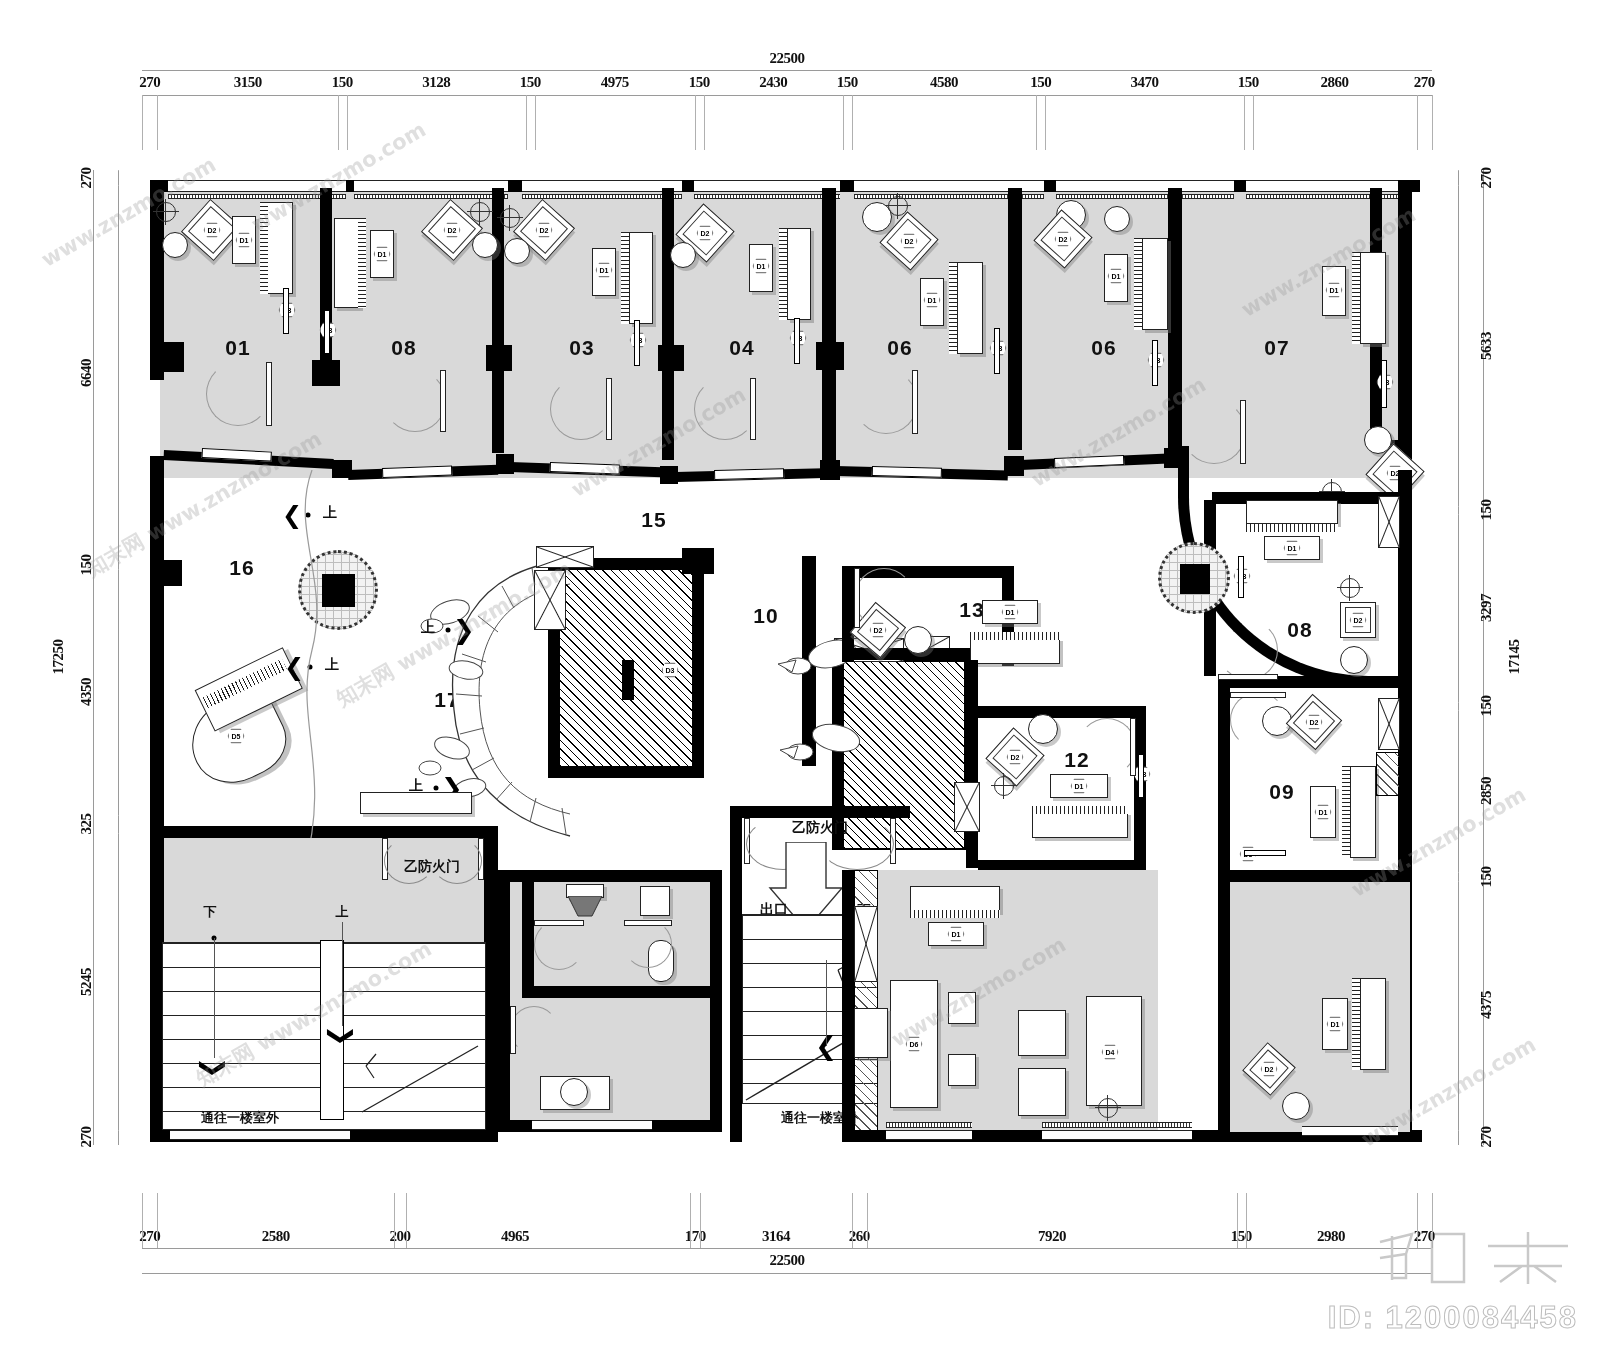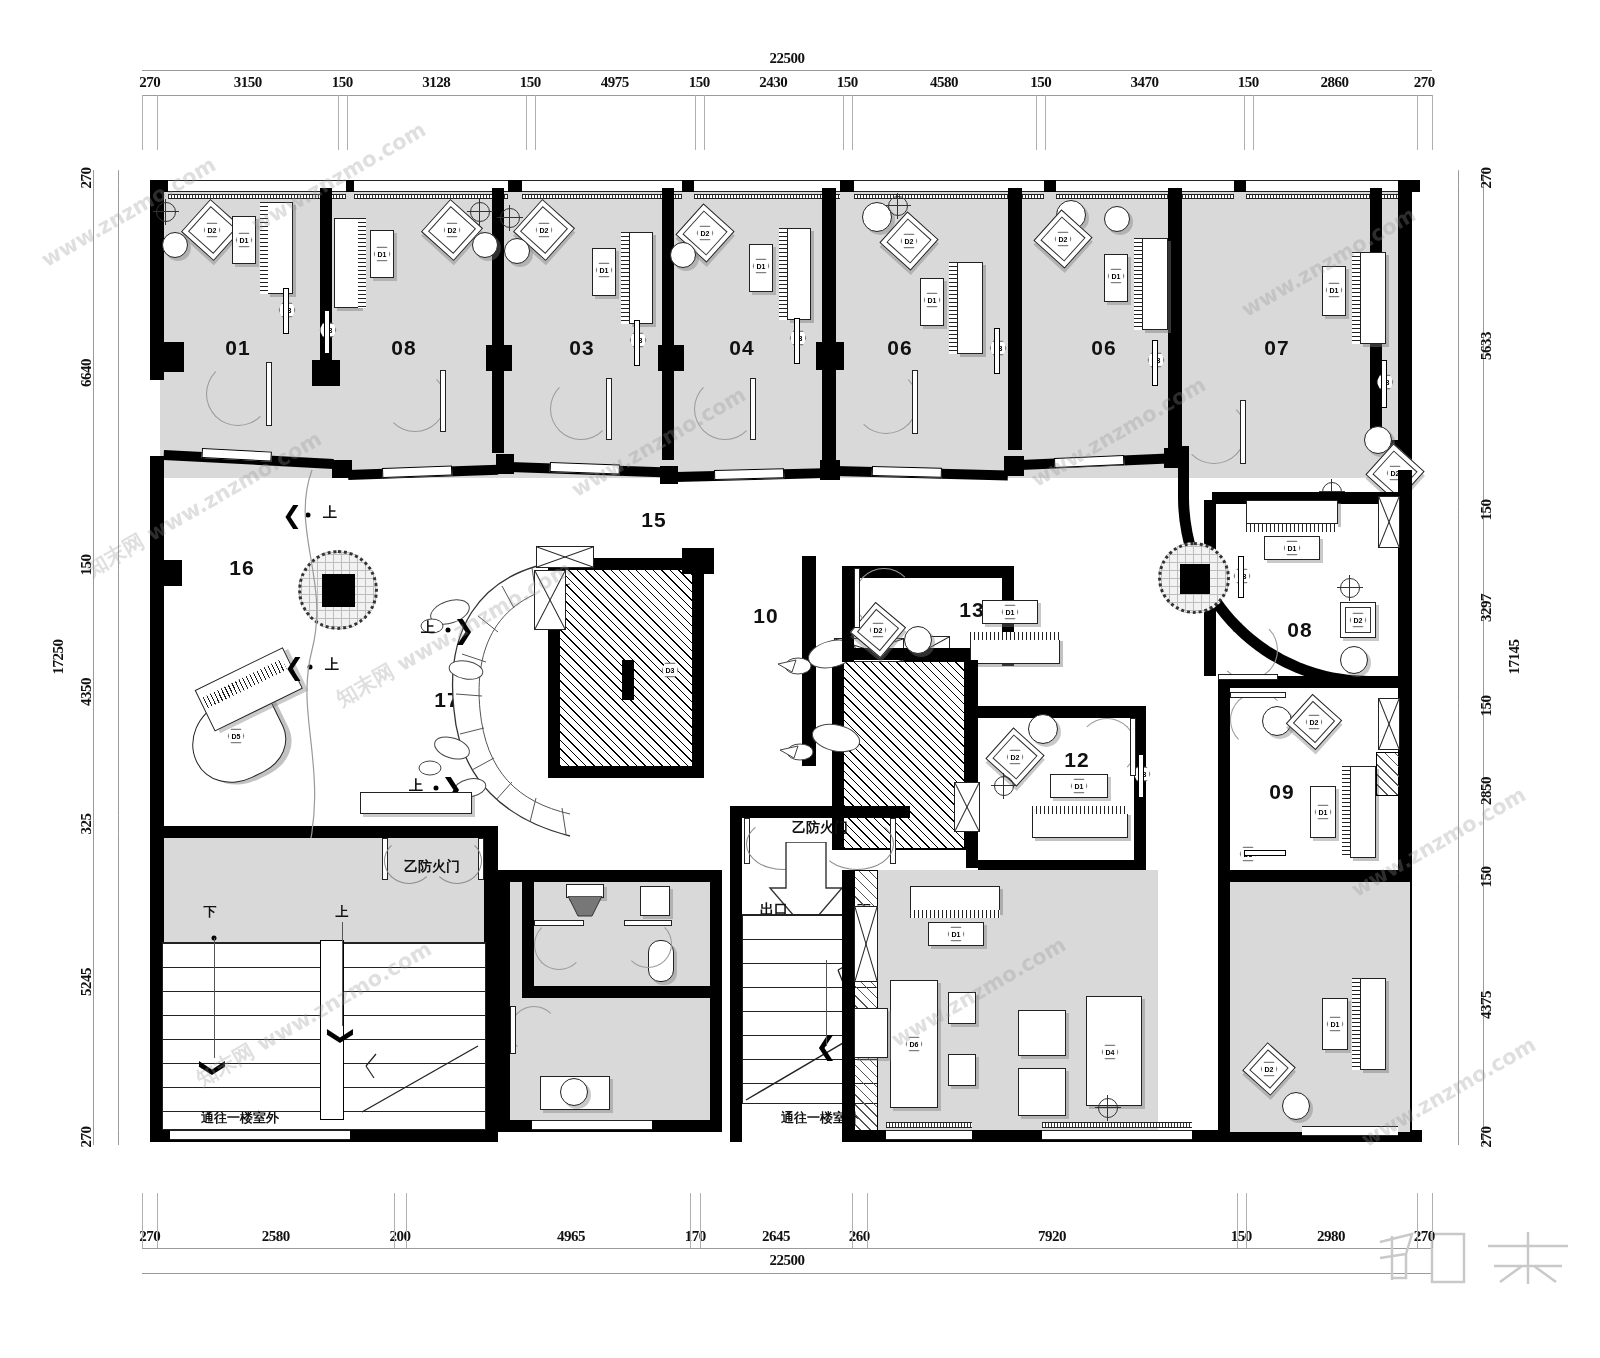--- a/index.html
+++ b/index.html
@@ -759,20 +759,21 @@
   <div class="wm" style="left:1230px;top:250px;font-size:21px;">www.znzmo.com</div>
   <div class="wm" style="left:1350px;top:1080px;font-size:21px;">www.znzmo.com</div>
 
   <svg class="wmlogo" viewBox="0 0 210 62">
     <g fill="none" stroke="#c9c9c9" stroke-width="2.5">
       <path d="M8 16 L40 8 L34 28 M20 10 L20 54 M8 32 L34 28 M34 28 L34 52 L20 52"></path>
       <path d="M60 8 L60 56 L92 56 L92 8 Z"></path>
       <path d="M116 20 L196 20 M156 6 L156 58 M122 40 L190 40 M128 56 L150 40 M184 56 L162 40"></path>
     </g>
   </svg>
+  <div class="wmid">ID: 1200084458</div>
 <div class="dimtxt ctr" style="left: 149.74px; top: 74px;">270</div>
     <div class="tick" style="left: 142px; top: 95px; height: 55px;"></div>
     <div class="dimtxt ctr" style="left: 247.775px; top: 74px;">3150</div>
     <div class="tick" style="left: 157.479px; top: 95px; height: 55px;"></div>
     <div class="dimtxt ctr" style="left: 342.371px; top: 74px;">150</div>
     <div class="tick" style="left: 338.071px; top: 95px; height: 55px;"></div>
     <div class="dimtxt ctr" style="left: 436.336px; top: 74px;">3128</div>
     <div class="tick" style="left: 346.671px; top: 95px; height: 55px;"></div>
     <div class="dimtxt ctr" style="left: 530.301px; top: 74px;">150</div>
     <div class="tick" style="left: 526.002px; top: 95px; height: 55px;"></div>
@@ -796,25 +797,25 @@
     <div class="tick" style="left: 1252.55px; top: 95px; height: 55px;"></div>
     <div class="dimtxt ctr" style="left: 1424.26px; top: 74px;">270</div>
     <div class="tick" style="left: 1416.52px; top: 95px; height: 55px;"></div>
     <div class="tick" style="left: 1432px; top: 95px; height: 55px;"></div>
     <div class="dimtxt ctr" style="left: 149.74px; top: 1228px;">270</div>
     <div class="tick" style="left: 142px; top: 1193px; height: 55px;"></div>
     <div class="dimtxt ctr" style="left: 275.873px; top: 1228px;">2580</div>
     <div class="tick" style="left: 157.48px; top: 1193px; height: 55px;"></div>
     <div class="dimtxt ctr" style="left: 400px; top: 1228px;">200</div>
     <div class="tick" style="left: 394.267px; top: 1193px; height: 55px;"></div>
-    <div class="dimtxt ctr" style="left: 571px; top: 1228px;">4965</div>
+    <div class="dimtxt ctr" style="left: 515px; top: 1228px;">4965</div>
     <div class="tick" style="left: 405.733px; top: 1193px; height: 55px;"></div>
     <div class="dimtxt ctr" style="left: 695.267px; top: 1228px;">170</div>
     <div class="tick" style="left: 690.393px; top: 1193px; height: 55px;"></div>
-    <div class="dimtxt ctr" style="left: 775.963px; top: 1228px;">2645</div>
+    <div class="dimtxt ctr" style="left: 775.963px; top: 1228px;">3164</div>
     <div class="tick" style="left: 700.14px; top: 1193px; height: 55px;"></div>
     <div class="dimtxt ctr" style="left: 859.24px; top: 1228px;">260</div>
     <div class="tick" style="left: 851.787px; top: 1193px; height: 55px;"></div>
     <div class="dimtxt ctr" style="left: 1051.88px; top: 1228px;">7920</div>
     <div class="tick" style="left: 866.693px; top: 1193px; height: 55px;"></div>
     <div class="dimtxt ctr" style="left: 1241.37px; top: 1228px;">150</div>
     <div class="tick" style="left: 1237.07px; top: 1193px; height: 55px;"></div>
     <div class="dimtxt ctr" style="left: 1331.09px; top: 1228px;">2980</div>
     <div class="tick" style="left: 1245.67px; top: 1193px; height: 55px;"></div>
     <div class="dimtxt ctr" style="left: 1424.26px; top: 1228px;">270</div>

